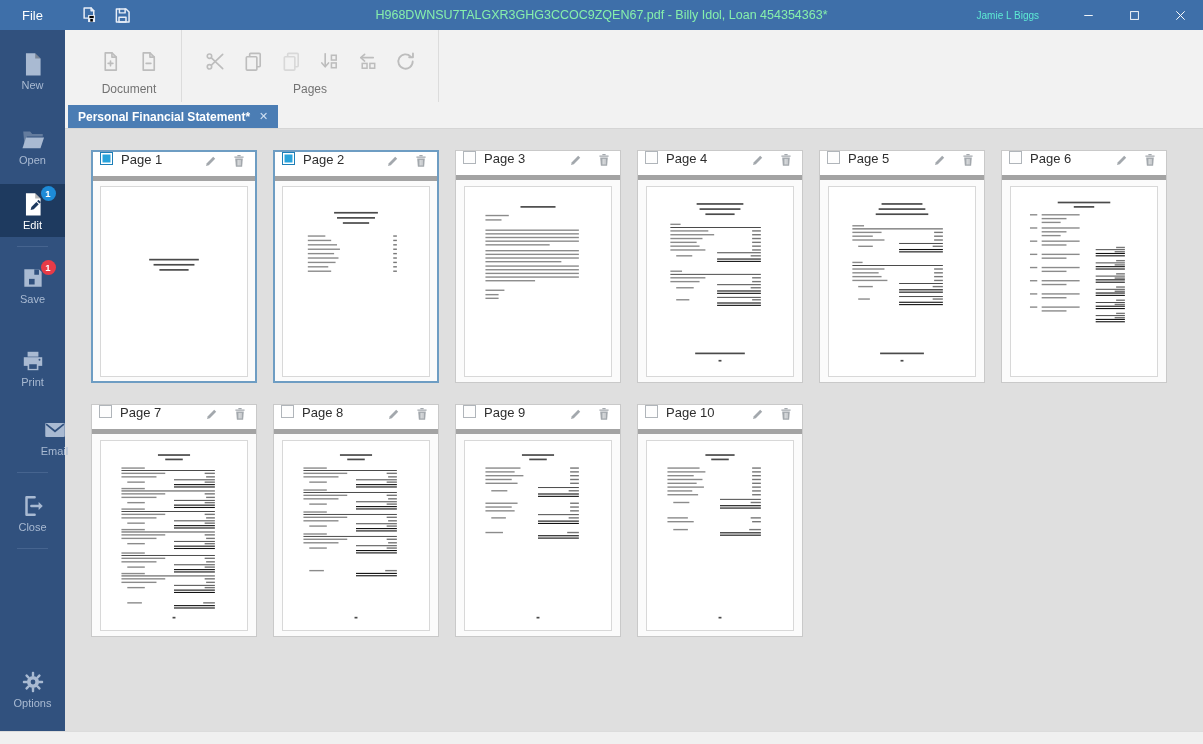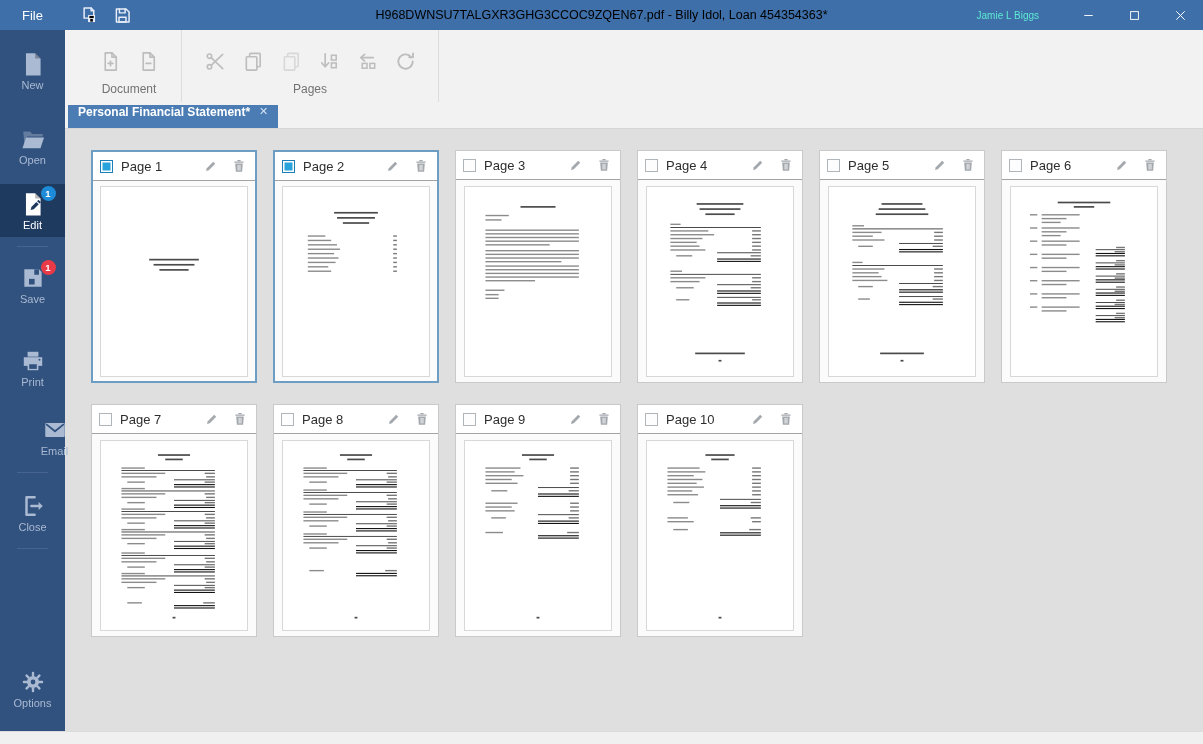--- a/index.html
+++ b/index.html
@@ -6,21 +6,21 @@
   *{box-sizing:border-box;font-family:"Liberation Sans","DejaVu Sans",sans-serif;}
   .window{width:1203px;height:744px;position:relative;overflow:hidden;background:#e0e0e0;
           display:flex;flex-direction:column;}
   
   .titlebar{height:30px;background:var(--c-titlebar);display:flex;align-items:center;
             position:relative;flex:0 0 30px;color:#fff;}
   .file-menu{padding:0 22px;font-size:13px;height:30px;display:flex;align-items:center;cursor:default;}
   .tb-icons{display:flex;gap:10px;margin-left:12px;}
   .tb-iconbtn{width:24px;height:24px;display:flex;align-items:center;justify-content:center;
               background:none;border:none;color:#e8eef7;padding:0;cursor:default;}
-  .tb-title{position:absolute;left:0;right:0;text-align:center;font-size:12.5px;color:#000000;
+  .tb-title{position:absolute;left:0;right:0;text-align:center;font-size:12.5px;color:#86efac;
             pointer-events:none;}
   .tb-user{margin-left:auto;font-size:10px;color:#5eead4;padding-right:26px;}
   .win-controls{display:flex;height:30px;}
   .win-btn{width:46px;height:30px;display:flex;align-items:center;justify-content:center;
            background:none;border:none;color:#fff;padding:0;}
   
   .body{flex:1 1 auto;display:flex;min-height:0;}
   
   .sidebar{width:65px;background:var(--c-sidebar);display:flex;flex-direction:column;
            align-items:stretch;padding-top:14px;flex:0 0 65px;}
@@ -50,29 +50,29 @@
   .rgroup{display:flex;flex-direction:column;align-items:center;justify-content:flex-end;
           padding:8px 18px 2px;border-right:1px solid #dcdcdc;}
   .ric-row{display:flex;gap:8px;margin-bottom:6px;}
   .ric{width:30px;height:30px;display:flex;align-items:center;justify-content:center;border:none;
        background:none;color:#bdbdbd;padding:0;}
   .ric.muted{color:#d8d8d8;}
   .ric svg{width:23px;height:23px;}
   .rgroup-label{font-size:12px;color:#737373;padding-bottom:4px;}
   .tabrow{position:absolute;left:3px;bottom:0;display:flex;}
   .tab{height:23px;background:var(--c-tab);color:#fff;font-size:12px;font-weight:bold;
-       display:flex;align-items:flex-start;padding:0 10px;cursor:default;}
+       display:flex;align-items:center;padding:0 10px;cursor:default;}
   .tab-close{margin-left:9px;color:#cfe0f2;font-size:11px;font-weight:bold;cursor:default;}
   
   .content{flex:1 1 auto;background:#dfdfdf;overflow:hidden;padding:21px 0 0 26px;}
   .grid{display:flex;flex-wrap:wrap;gap:21px 16px;width:1112px;}
   .card{width:166px;height:233px;background:#fff;border:1px solid #c9c9c9;display:flex;
         flex-direction:column;--icon-bg:#fff;}
   .card.selected{border:2px solid var(--c-selected);}
-  .card-head{height:29px;display:flex;align-items:center;padding:0 7px;border-bottom:1px solid #a3a3a3;flex:0 0 29px;}
+  .card-head{height:29px;display:flex;padding:0 7px;border-bottom:5px solid #a3a3a3;flex:0 0 29px;}
   .cbx{width:13px;height:13px;border:1px solid #b0b5ba;background:#fdfdfd;flex:0 0 13px;}
   .cbx.checked{background:var(--c-checkbox);border-color:#1d7fb8;box-shadow:inset 0 0 0 1.5px #fff;}
   .card-label{font-size:13px;color:#2e2e2e;margin-left:8px;white-space:nowrap;}
   .card-actions{margin-left:auto;display:flex;gap:10px;}
   .card-act{width:18px;height:18px;border:none;background:none;color:#a3a8ad;padding:0;
             display:flex;align-items:center;justify-content:center;}
   .card-act svg{width:16px;height:16px;}
   .card-thumb-area{flex:1 1 auto;display:flex;align-items:center;justify-content:center;background:#fbfbfb;}
   .mini-page{width:148px;height:191px;background:#fff;border:1px solid #d8d8d8;}
   .mini-page svg{width:100%;height:100%;display:block;}

